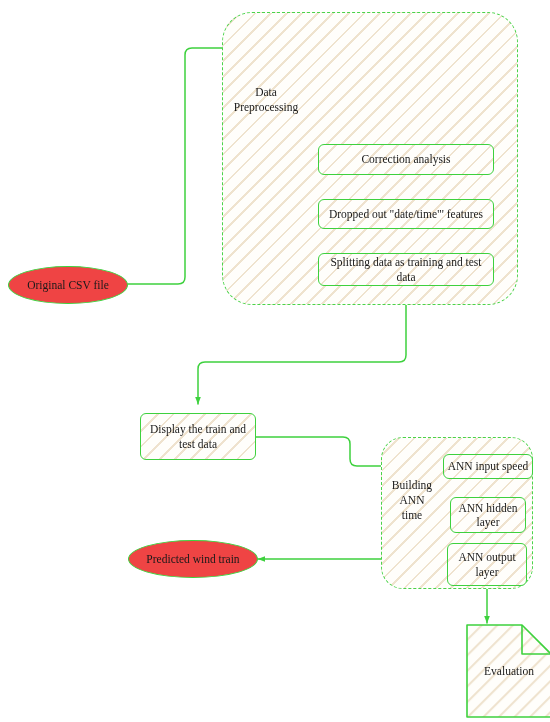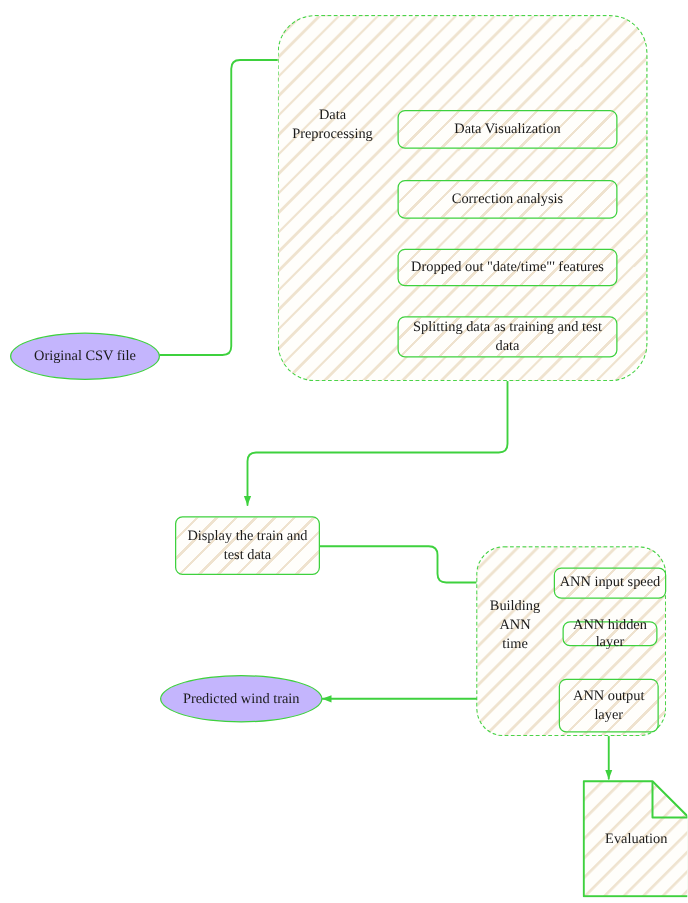--- a/index.html
+++ b/index.html
@@ -69,21 +69,21 @@
     color: #1a1a1a;
     font-family: "Liberation Serif", "DejaVu Serif", serif;
     font-size: 11.5px;
     line-height: 1.3;
     text-align: center;
     z-index: 2;
   }
   .ellipse {
     border: 1.4px solid #3ed13e;
     border-radius: 50%;
-    background: #c4b5fd;
+    background: #ef4444;
   }
   .doc {
     position: absolute;
     z-index: 3;
   }
   .doc-label {
     position: absolute;
     width: 100%;
     text-align: center;
     color: #1a1a1a;
@@ -137,33 +137,32 @@
   <div class="group-box" style="left:381px; top:437px; width:152px; height:152px; border-radius:22px;"></div>
   <div class="group-label" style="left:385px; top:478px; width:54px;">
     <div>Building</div>
     <div>ANN</div>
     <div>time</div>
   </div>
 
   <div class="node ellipse" style="left:8px; top:266px; width:120px; height:38px;">Original CSV file</div>
 
 
-  <div class="node proc" style="left:318px; top:88px; width:176px; height:31px;">Data Visualization</div>
 
   <div class="node proc" style="left:318px; top:144px; width:176px; height:31px;">Correction analysis</div>
 
   <div class="node proc" style="left:318px; top:199px; width:176px; height:30px;">Dropped out "date/time"' features</div>
 
   <div class="node proc" style="left:318px; top:253px; width:176px; height:33px; padding:4px 7px;">Splitting data as training and test data</div>
 
   <div class="node proc" style="left:140px; top:413px; width:116px; height:47px; padding:0 4px;">Display the train and test data</div>
 
   <div class="node proc" style="left:443px; top:454px; width:90px; height:25px;">ANN input speed</div>
 
-  <div class="node proc" style="left:450px; top:497px; width:76px; height:20px;">ANN hidden layer</div>
+  <div class="node proc" style="left:450px; top:497px; width:76px; height:36px;">ANN hidden layer</div>
 
   <div class="node proc" style="left:447px; top:543px; width:80px; height:43px;">ANN  output layer</div>
 
   <div class="node ellipse" style="left:128px; top:540px; width:130px; height:38px;">Predicted wind train</div>
 
   <div class="doc" style="left:450px; top:624px; width:86px; height:94px;margin-left:16px;">
     <svg width="86" height="94" viewBox="0 0 86 94" xmlns="http://www.w3.org/2000/svg">
       <defs>
         <pattern id="hatchdoc" width="11" height="11" patternUnits="userSpaceOnUse" patternTransform="rotate(-45)">
           <rect width="11" height="11" fill="#fffefb"></rect>

